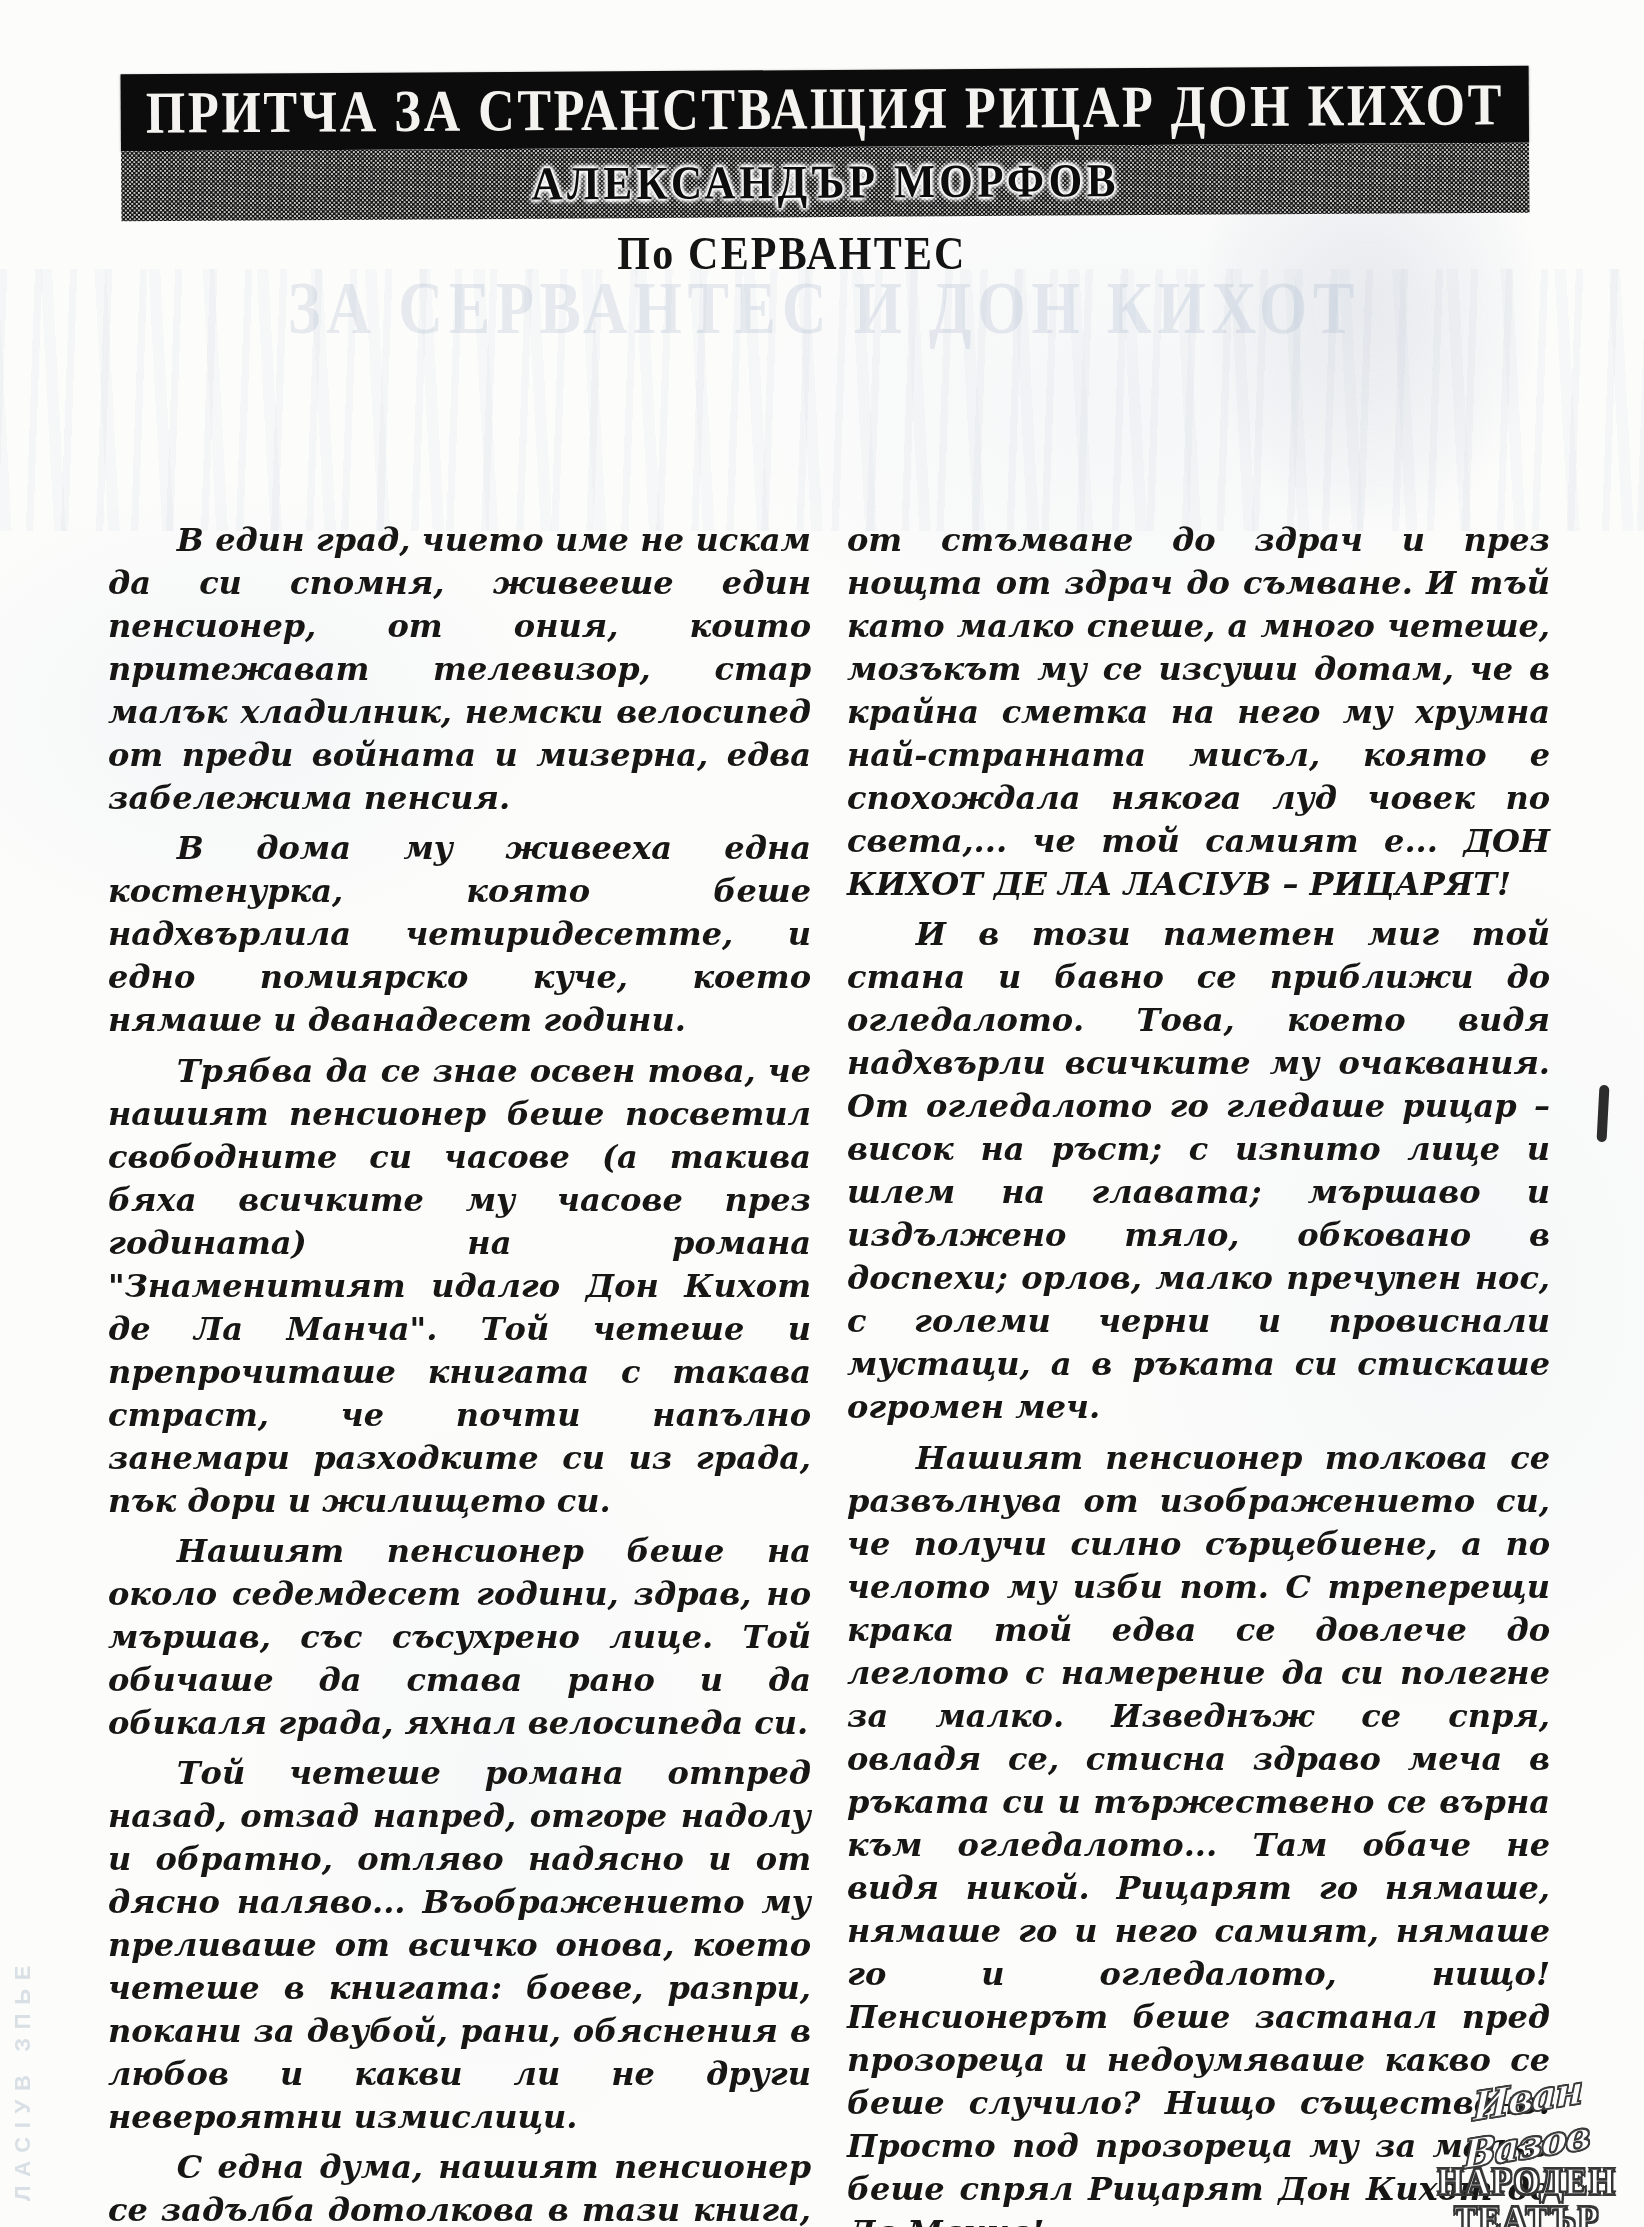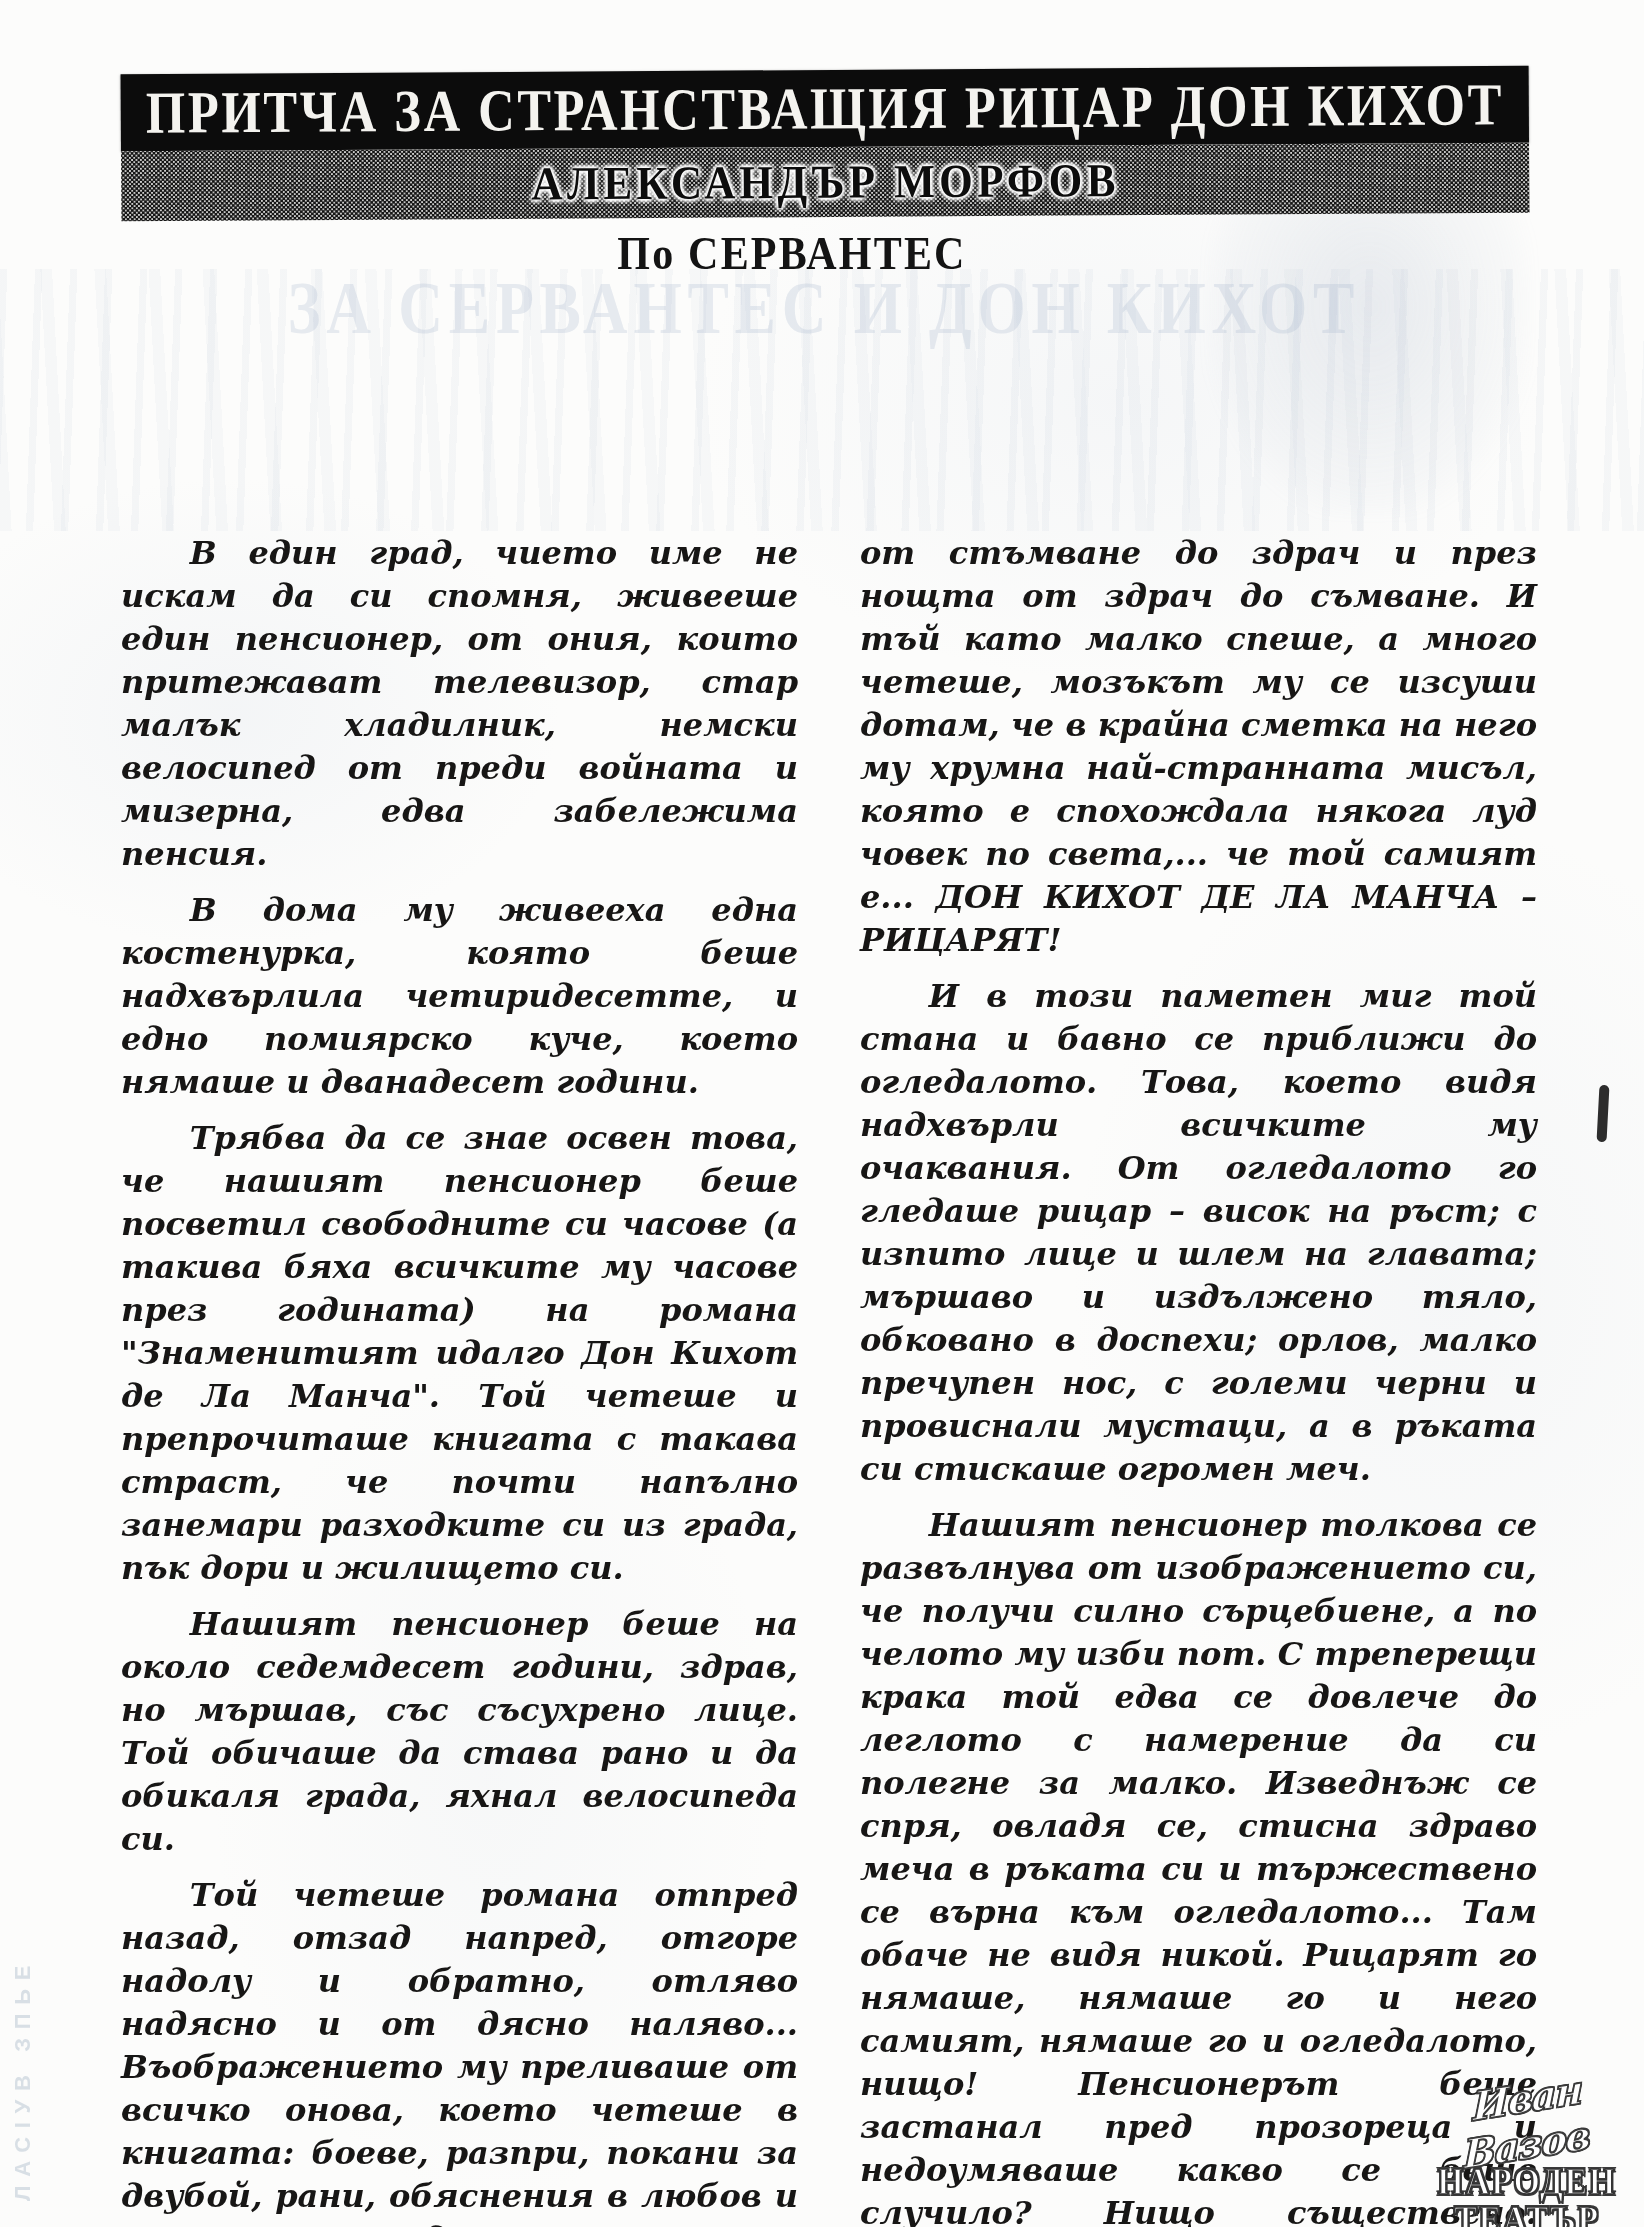--- a/index.html
+++ b/index.html
@@ -80,21 +80,21 @@
     color: rgba(150,168,190,.35); font-family: "Liberation Sans", sans-serif;
   }
   
   .body-col {
     position: absolute; top: 519px; width: 703px;
     font-family: "DejaVu Serif", serif; font-style: italic; font-weight: bold;
     font-size: 32px; line-height: 43px; color: #171615; text-align: justify;
   }
   .col-left  { left: 108px; }
   .col-right { left: 847px; }
-  .body-col p { margin: 13px; text-indent: 2.15em; }
+  .body-col p { margin: 0; text-indent: 2.15em; }
   .body-col p + p { margin-top: 7.3px; }
   .col-right p:first-child { text-indent: 0; }
   
   .edge-mark {
     position: absolute; left: 1598px; top: 1085px; width: 10.2px; height: 57px;
     background: #161616; border-radius: 5.1px; transform: rotate(3deg); opacity: .9;
   }
   
   .logo { position: absolute; left: 1412px; top: 2075px; width: 230px; text-align: center; }
   .logo-signature {
@@ -136,21 +136,21 @@
   <div class="body-col col-left">
       <p>В един град, чието име не искам да си спомня, живееше един пенсионер, от ония, които притежават телевизор, стар малък хладилник, немски велосипед от преди войната и мизерна, едва забележима пенсия.</p>
       <p>В дома му живееха една костенурка, която беше надхвърлила четиридесетте, и едно помиярско куче, което нямаше и дванадесет години.</p>
       <p>Трябва да се знае освен това, че нашият пенсионер беше посветил свободните си часове (а такива бяха всичките му часове през годината) на романа "Знаменитият идалго Дон Кихот де Ла Манча". Той четеше и препрочиташе книгата с такава страст, че почти напълно занемари разходките си из града, пък дори и жилището си.</p>
       <p>Нашият пенсионер беше на около седемдесет години, здрав, но мършав, със съсухрено лице. Той обичаше да става рано и да обикаля града, яхнал велосипеда си.</p>
       <p>Той четеше романа отпред назад, отзад напред, отгоре надолу и обратно, отляво надясно и от дясно наляво... Въображението му преливаше от всичко онова, което четеше в книгата: боеве, разпри, покани за двубой, рани, обяснения в любов и какви ли не други невероятни измислици.</p>
       <p>С една дума, нашият пенсионер се задълба дотолкова в тази книга, че четеше непрекъснато, през деня</p>
     </div>
 
   <div class="body-col col-right">
-      <p>от стъмване до здрач и през нощта от здрач до съмване. И тъй като малко спеше, а много четеше, мозъкът му се изсуши дотам, че в крайна сметка на него му хрумна най-странната мисъл, която е спохождала някога луд човек по света,... че той самият е... ДОН КИХОТ ДЕ ЛА МАНЧА – РИЦАРЯТ!</p>
+      <p>от стъмване до здрач и през нощта от здрач до съмване. И тъй като малко спеше, а много четеше, мозъкът му се изсуши дотам, че в крайна сметка на него му хрумна най-странната мисъл, която е спохождала някога луд човек по света,... че той самият е... ДОН КИХОТ ДЕ ЛА ЛАСІУВ – РИЦАРЯТ!</p>
       <p>И в този паметен миг той стана и бавно се приближи до огледалото. Това, което видя надхвърли всичките му очаквания. От огледалото го гледаше рицар – висок на ръст; с изпито лице и шлем на главата; мършаво и издължено тяло, обковано в доспехи; орлов, малко пречупен нос, с големи черни и провиснали мустаци, а в ръката си стискаше огромен меч.</p>
       <p>Нашият пенсионер толкова се развълнува от изображението си, че получи силно сърцебиене, а по челото му изби пот. С треперещи крака той едва се довлече до леглото с намерение да си полегне за малко. Изведнъж се спря, овладя се, стисна здраво меча в ръката си и тържествено се върна към огледалото... Там обаче не видя никой. Рицарят го нямаше, нямаше го и него самият, нямаше го и огледалото, нищо! Пенсионерът беше застанал пред прозореца и недоумяваше какво се беше случило? Нищо съществено. Просто под прозореца му за малко беше спрял Рицарят Дон Кихот де Ла Манча!</p>
     </div>
 
   <div class="edge-mark"></div>
 
   <div class="ghost-margin-text">ЛАСІУВ ЗПЬЕ</div>
 
   <div class="logo">
     <span class="logo-signature">Иван Вазов</span>

